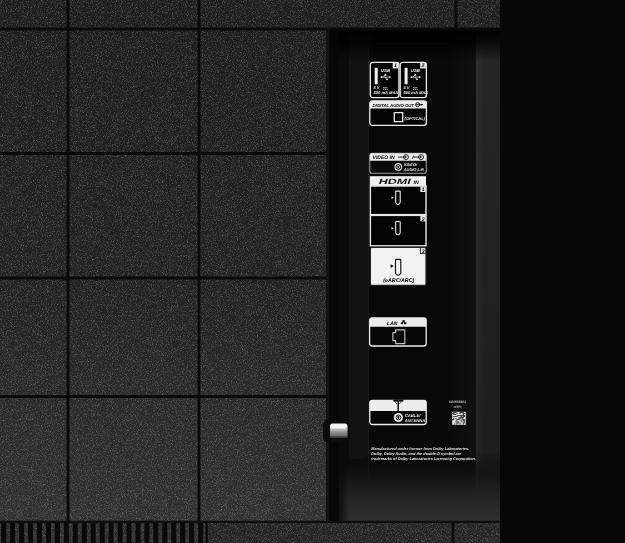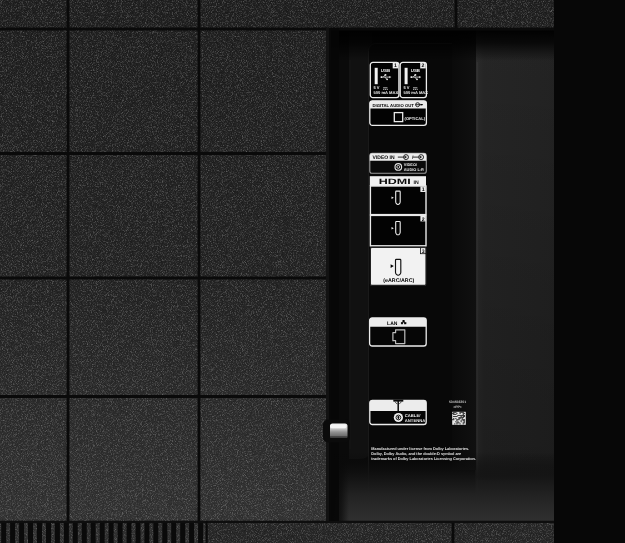--- a/index.html
+++ b/index.html
@@ -1,16 +1,16 @@
 <!DOCTYPE html>
 <html><head>
 <meta charset="utf-8">
 <style>
   html,body { margin:0; padding:0; background:#070707; }
-  #stage { position:relative; width:554px; height:543px; overflow:hidden; }
+  #stage { position:relative; width:500px; height:543px; overflow:hidden;font-style:italic; }
   svg { display:block; }
   text { -webkit-font-smoothing: antialiased; text-rendering: geometricPrecision; }
 </style>
 </head>
 <body>
 <div id="stage">
 <svg xmlns="http://www.w3.org/2000/svg" width="625" height="543" viewBox="0 0 625 543" font-family="Liberation Sans, sans-serif">
 <defs>
   <filter id="noise" x="0" y="0" width="100%" height="100%" color-interpolation-filters="sRGB">
     <feTurbulence type="fractalNoise" baseFrequency="1.2" numOctaves="2" seed="5" stitchTiles="stitch" result="t"></feTurbulence>

